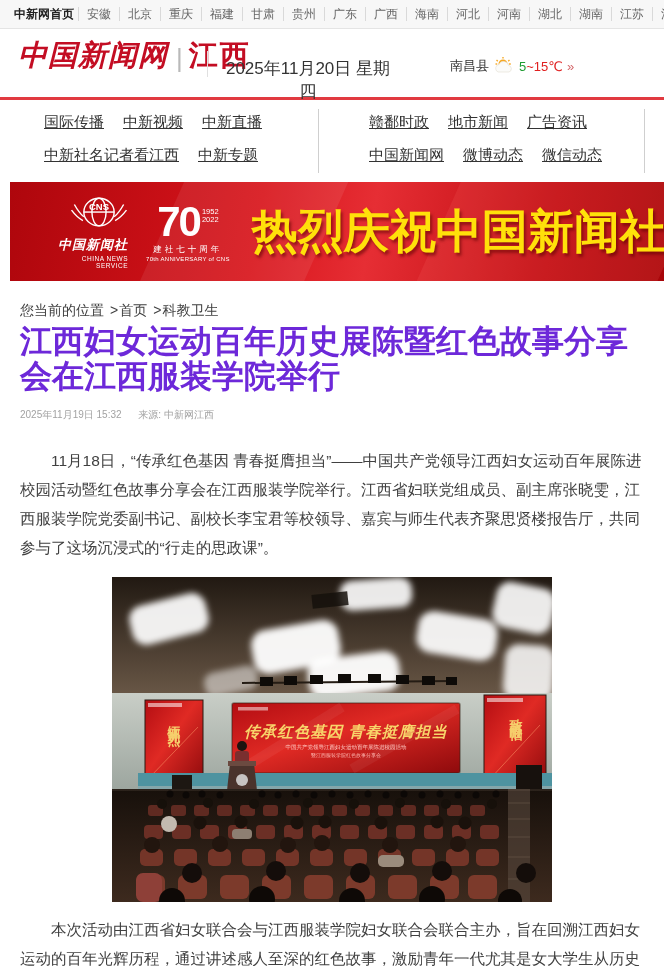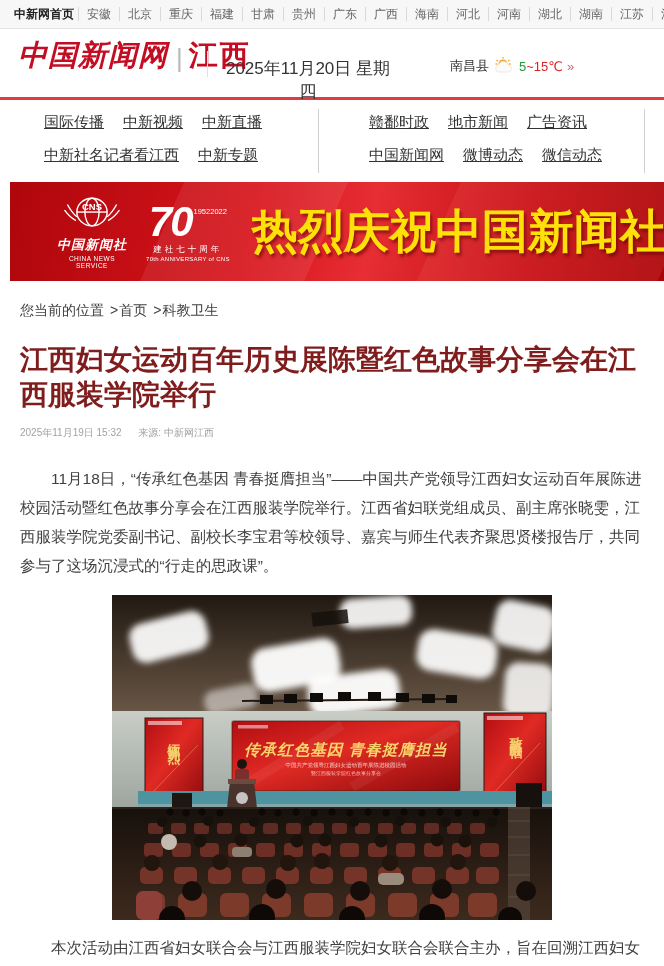--- a/index.html
+++ b/index.html
@@ -43,38 +43,38 @@
   .nav-div { position:absolute; top:9px; width:1px; height:64px; background:#cfcfcf; }
   .nav-div.d1 { left:318px; } .nav-div.d2 { left:644px; }
 
   
   .banner { position:relative; margin-left:10px; width:654px; height:99px; overflow:hidden;
             background:linear-gradient(100deg,#ae060c,#d8151c 38%,#e62e34 55%,#c00d13 82%,#a70509); }
   .streak1,.streak2 { position:absolute; top:-60px; height:260px; background:rgba(255,255,255,.08); transform:rotate(24deg); }
   .streak1 { left:150px; width:150px; }
   .streak2 { left:430px; width:220px; background:rgba(255,120,110,.14); }
   .banner-inner { position:relative; height:100%; display:flex; align-items:center; padding-left:46px; }
-  .cns-block { width:72px; text-align:center; color:#fff; flex-shrink:0; }
+  .cns-block { width:72px; text-align:right; color:#fff; flex-shrink:0; }
   .cns-name { font-family:Liberation Sans, sans-serif; font-weight:bold; font-style:italic;
               font-size:13px; letter-spacing:1px; margin-top:1px; }
   .cns-en { font-size:6.5px; letter-spacing:.5px; margin-top:1px; }
   .anniv-block { margin-left:18px; text-align:center; color:#fff; flex-shrink:0; }
   .anniv-top { display:flex; align-items:flex-start; justify-content:center; }
-  .big70 { font-size:42px; line-height:40px; font-weight:900; font-style:italic; letter-spacing:-2px; }
-  .years { display:flex; font-size:7.5px; line-height:8px; margin:6px 0 0 2px; }
+  .big70 { font-size:42px; line-height:40px; font-weight:900; letter-spacing:-2px; }
+  .years { display:flex; flex-direction:column; font-size:7.5px; line-height:8px; margin:6px 0 0 2px; }
   .anniv-cn { font-size:8.5px; letter-spacing:3px; margin-top:2px; }
   .anniv-en { font-size:6px; letter-spacing:.3px; }
   .slogan { margin-left:22px; font-size:46px; font-weight:900; color:#ffe10a; white-space:nowrap;
             letter-spacing:0px; text-shadow:2px 3px 3px rgba(90,0,0,.55); }
 
   
   .content { padding:0 20px; }
   .breadcrumb { margin-top:21px; font-size:14px; color:#404040; }
   .breadcrumb .bc-sep { margin:0 1px 0 6px; }
-  .article-title { margin-top:22px; font-size:28px; font-weight:bold; color:#7f1d1d; line-height:35px; }
+  .article-title { margin-top:4px; font-size:32px; font-weight:bold; color:#6d28d9; line-height:35px; }
   .article-meta { margin-top:14px; font-size:10px; color:#a2a2a2; }
   .article-meta .m-date { margin-right:14px; }
   .para { margin-top:24px; font-size:15.5px; color:#404040; line-height:29px; text-indent:2em; }
   .photo-wrap { margin:15px auto 0; width:440px; height:325px; }
   .para.p2 { margin-top:13px; }
 </style>
 </head>
 <body>
 
 <div class="topbar">

